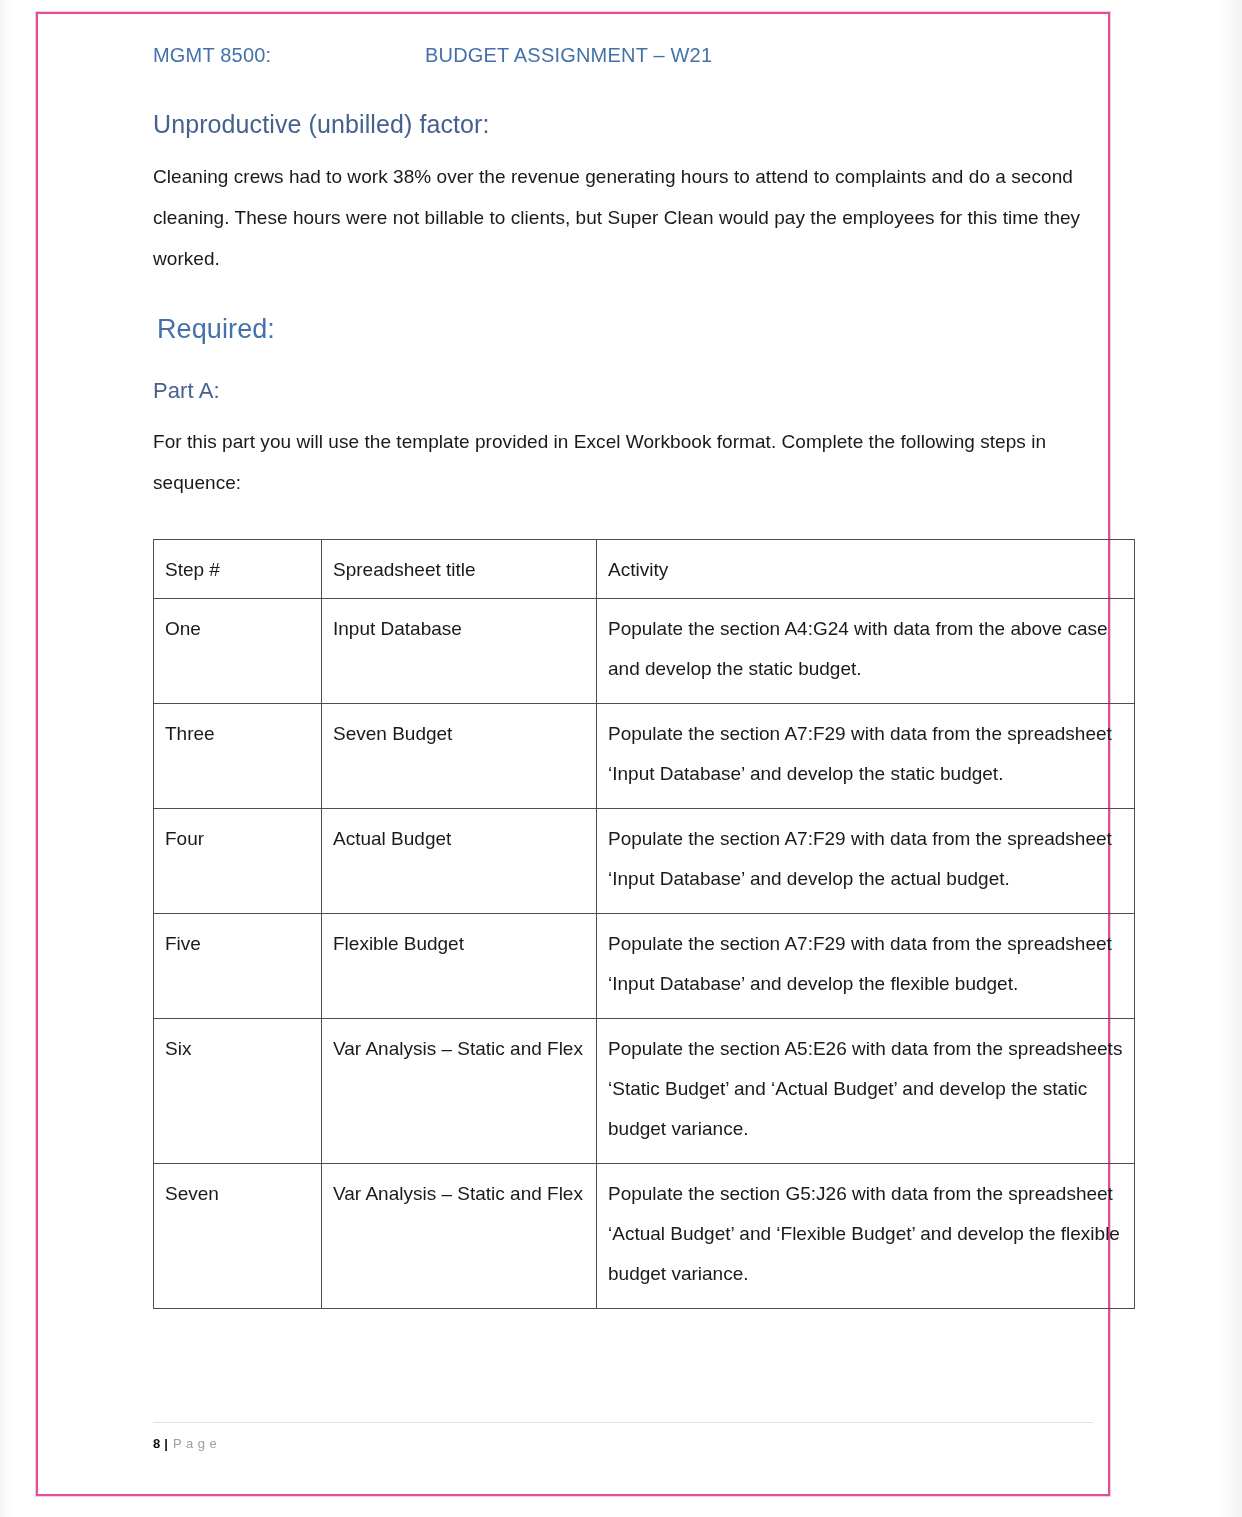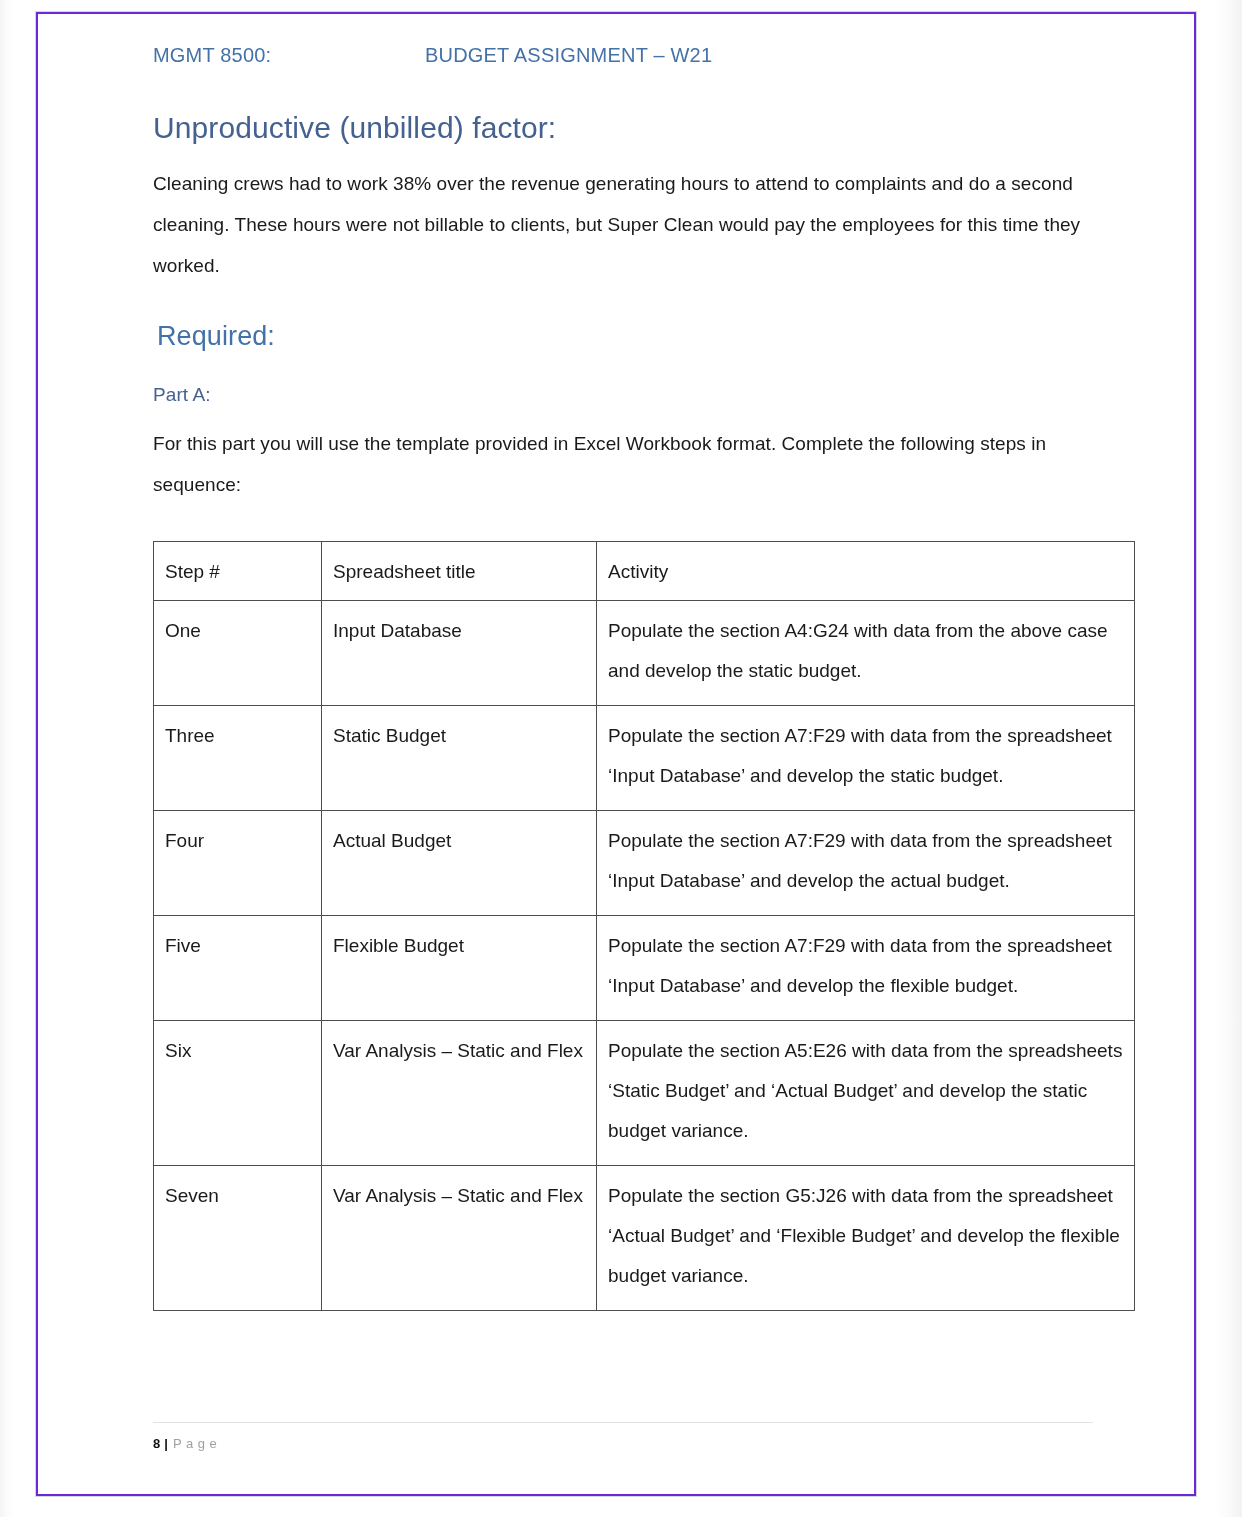--- a/index.html
+++ b/index.html
@@ -32,23 +32,23 @@
     right: 0; top: 0;
     width: 26px; height: 1517px;
     background: linear-gradient(to left, #f2f2f2 0%, #fafafa 50%, #ffffff 100%);
   }
 
   
   .page-frame {
     position: absolute;
     left: 36px;
     top: 12px;
-    width: 1160px;
+    width: 1074px;
     height: 1484px;
-    border: 2px solid #6d28d9;
+    border: 2px solid #ec4899;
     box-sizing: border-box;
     background: #ffffff;
     box-shadow: 0 0 0 1px #d8d8d8;
   }
 
   .page-inner {
     position: absolute;
     left: 0; top: 0;
     width: 100%;
     height: 100%;
@@ -86,29 +86,29 @@
     color: #4472a8;
     font-weight: 400;
     font-size: 27px;
     line-height: 1.25;
     letter-spacing: .1px;
   }
   h3.heading-2 {
     margin: 0;
     color: #44618f;
     font-weight: 400;
-    font-size: 30px;
+    font-size: 25px;
     line-height: 1.25;
     letter-spacing: .1px;
   }
   h4.heading-3 {
     margin: 0;
     color: #44618f;
     font-weight: 400;
-    font-size: 19px;
+    font-size: 22px;
     line-height: 1.25;
     letter-spacing: .1px;
   }
 
   p.body-text {
     margin: 0;
     color: #1a1a1a;
     font-size: 19px;
     line-height: 41px;
     letter-spacing: .05px;
@@ -215,21 +215,21 @@
 
             <tr>
               <td class="c-step">One</td>
               <td class="c-sheet">Input Database</td>
               <td class="c-activity">Populate the section A4:G24 with data from the above case and develop the static budget.</td>
             </tr>
 
 
             <tr>
               <td class="c-step">Three</td>
-              <td class="c-sheet">Static Budget</td>
+              <td class="c-sheet">Seven Budget</td>
               <td class="c-activity">Populate the section A7:F29 with data from the spreadsheet ‘Input Database’ and develop the static budget.</td>
             </tr>
 
             <tr>
               <td class="c-step">Four</td>
               <td class="c-sheet">Actual Budget</td>
               <td class="c-activity">Populate the section A7:F29 with data from the spreadsheet ‘Input Database’ and develop the actual budget.</td>
             </tr>
 
             <tr>

